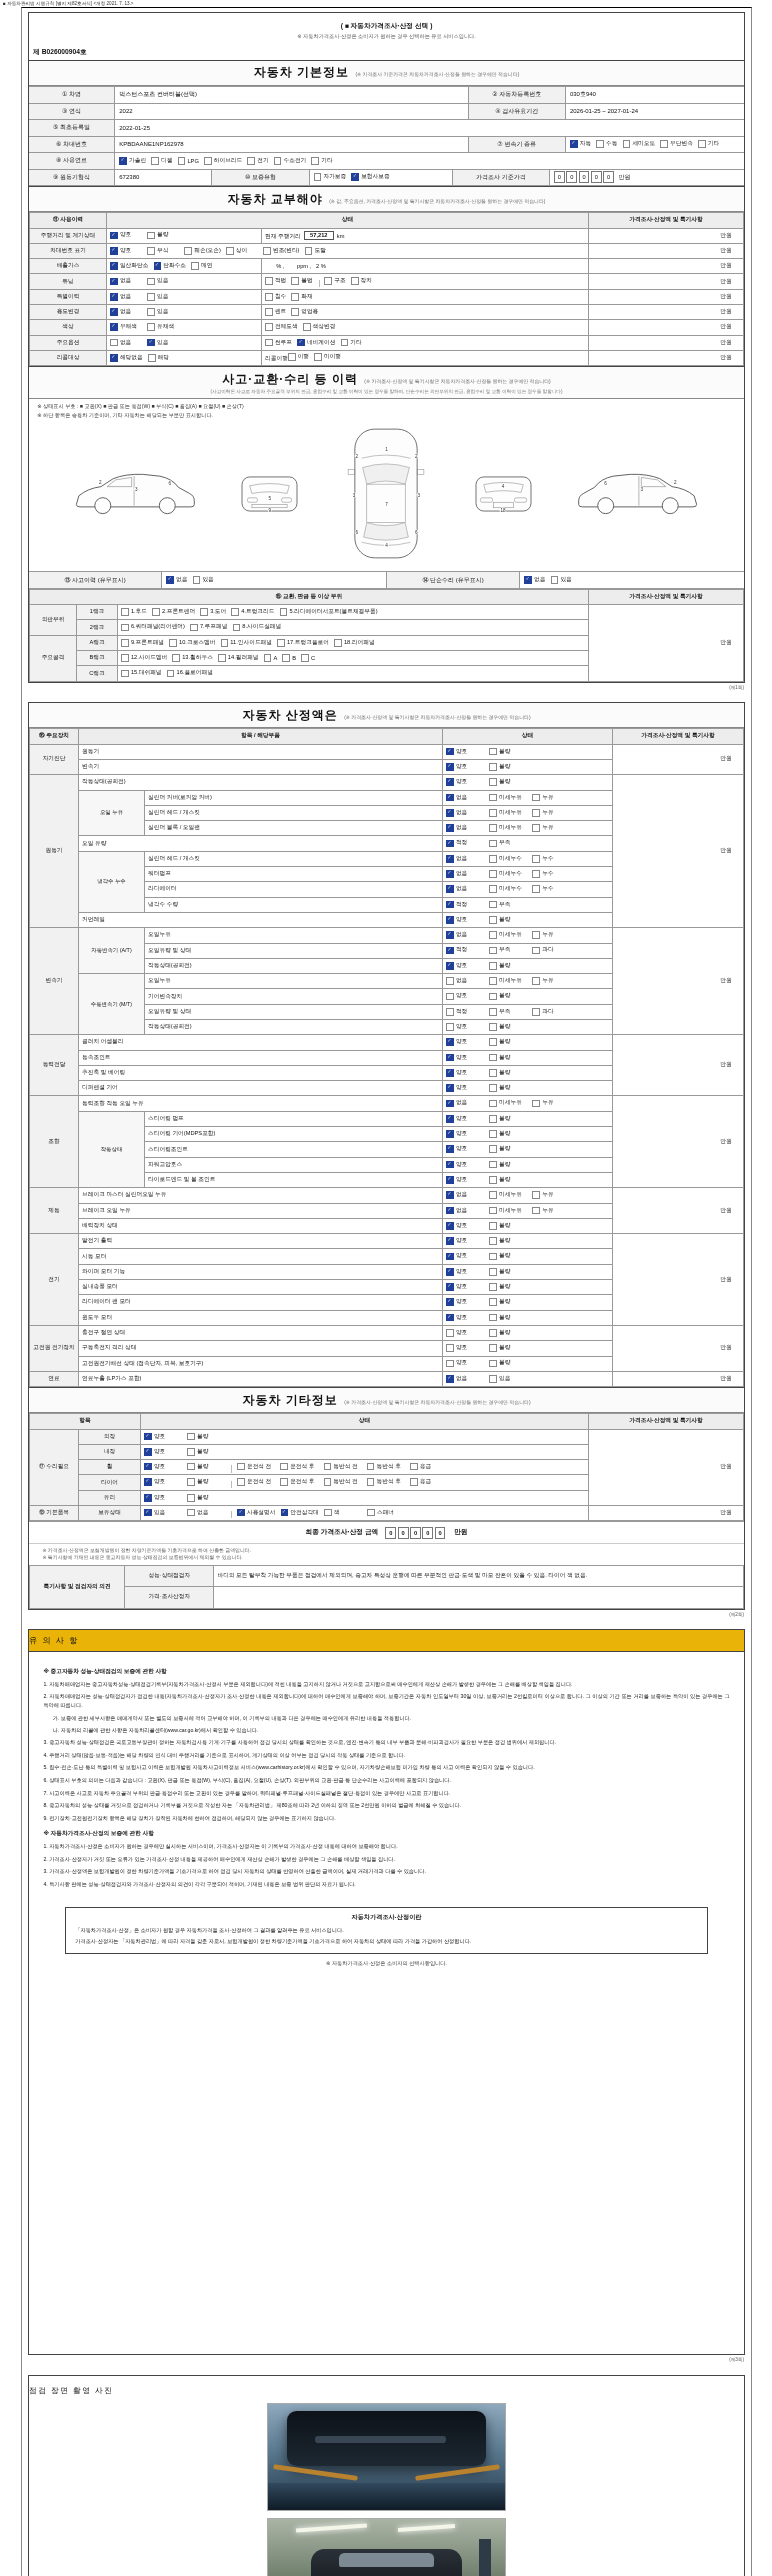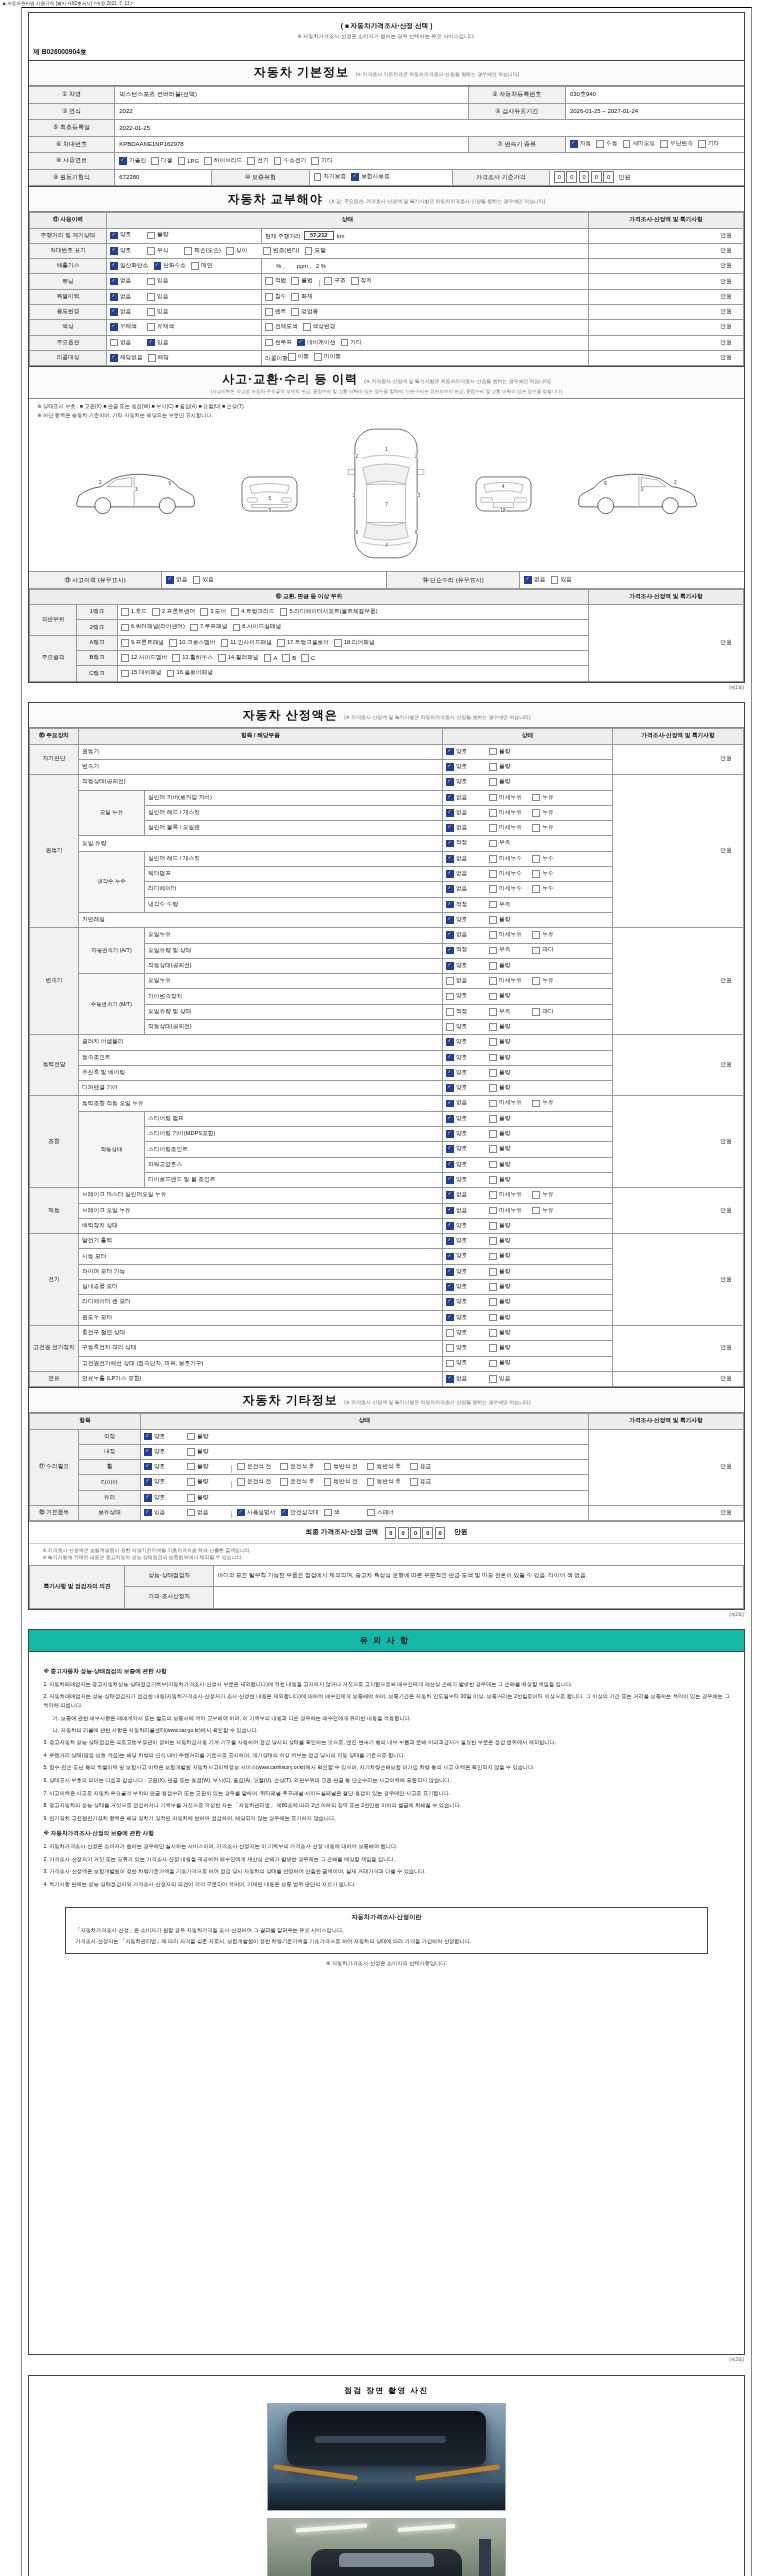--- a/index.html
+++ b/index.html
@@ -58,32 +58,32 @@
   .legend div{margin-bottom:1.5px}
   .diagrams{display:flex;align-items:center;justify-content:space-evenly;padding:5.2px 7.2px 7.2px;min-height:139px}
   .figwrap{position:relative}
   .num{position:absolute;font-size:4.6px;color:#333;transform:translate(-50%,-50%);background:rgba(255,255,255,.85);padding:0 1px;border-radius:3.1px}
 
   .final-row{display:flex;align-items:center;justify-content:center;gap:7.2px;border-top:0.5px solid #999;padding:4.6px 0;font-size:6.7px;font-weight:bold}
   .final-notes{font-size:4.9px;color:#555;padding:2.6px 13.4px 3.6px;border-top:0.5px solid #ccc}
   .final-notes div{margin-bottom:1px}
 
   .notes-block{padding:0 0 8.2px;min-height:716px}
-  .notes-title{text-align:center;font-weight:bold;font-size:8.2px;letter-spacing:5.2px;padding:5.2px 0;border-bottom:0.5px solid #444;background:#14b8a6}
+  .notes-title{text-align:left;font-weight:normal;font-size:8.2px;letter-spacing:5.2px;padding:5.2px 0;border-bottom:0.5px solid #444;background:#eab308}
   .notes-body{padding:8.2px 14.4px 4.1px;font-size:5.2px;line-height:1.65;color:#111}
   .n-h{font-weight:bold;font-size:5.7px;margin:6.2px 0 3.6px}
   .n-p{margin-bottom:4.1px;text-align:justify}
   .n-s{margin:0 0 3.6px 9.3px;text-align:justify}
   .notes-box{border:0.6px solid #444;margin:10.3px 36px 6.2px;padding:5.2px 9.3px}
   .notes-box-title{text-align:center;font-weight:bold;font-size:6.2px;margin-bottom:4.1px}
   .nb-line{font-size:5.2px;line-height:1.6;margin-bottom:2.6px;text-align:justify}
   .notes-footer{text-align:center;font-size:5.2px;color:#333;margin-top:6.2px}
 
   .photos-block{padding:5.2px 0 13.4px;min-height:350px}
-  .photos-title{text-align:center;font-weight:bold;font-size:7.7px;letter-spacing:1.5px;padding:5.2px 0 7.2px}
+  .photos-title{text-align:left;font-weight:normal;font-size:7.7px;letter-spacing:1.5px;padding:5.2px 0 7.2px}
   .photo{width:237px;height:106px;margin:0 auto 7.2px;position:relative;overflow:hidden;border:0.5px solid #aaa}
   .p1{background:linear-gradient(180deg,#8fa9bd 0%,#5a7990 45%,#24384a 100%)}
   .p1-car{position:absolute;left:8%;top:6%;width:84%;height:52%;background:linear-gradient(180deg,#0c1218,#1d2832);border-radius:9.3px;box-shadow:0 5.2px 12.4px rgba(0,0,0,.55)}
   .p1-exhaust{position:absolute;left:20%;top:30%;width:55%;height:7%;background:#394754;border-radius:3.1px}
   .p1-arm{position:absolute;width:36%;height:5%;background:#b8822f;border-radius:2.1px}
   .p1-arm.a{left:2%;top:62%;transform:rotate(8deg)}
   .p1-arm.b{right:2%;top:62%;transform:rotate(-8deg)}
   .p1-floor{position:absolute;bottom:0;width:100%;height:26%;background:linear-gradient(180deg,#31495e,#101c27)}
   .p2{background:linear-gradient(180deg,#aab4a5 0%,#7f8d7c 40%,#46523f 100%)}
   .p2-light{position:absolute;top:6%;left:12%;width:30%;height:4%;background:#f3f6e8;box-shadow:0 0 6.2px #fff;transform:rotate(-4deg)}

